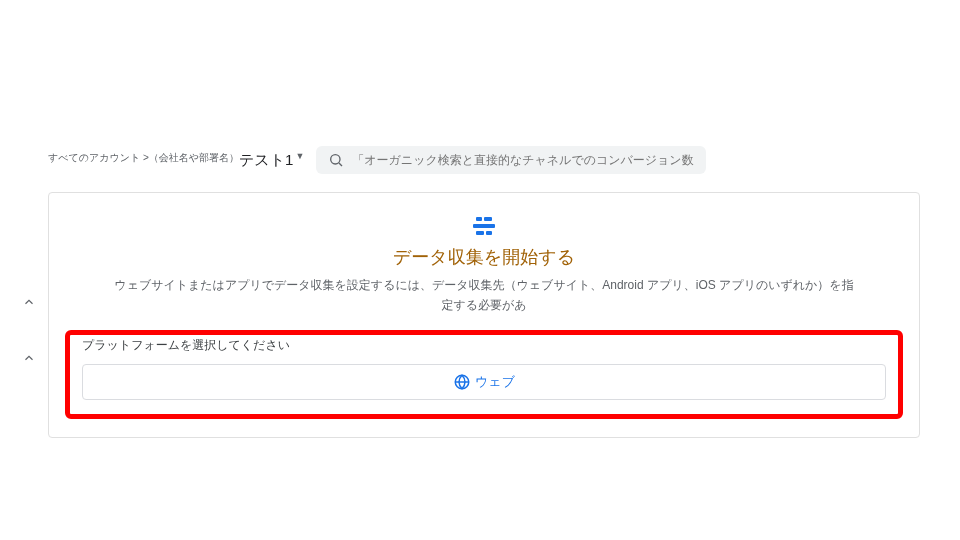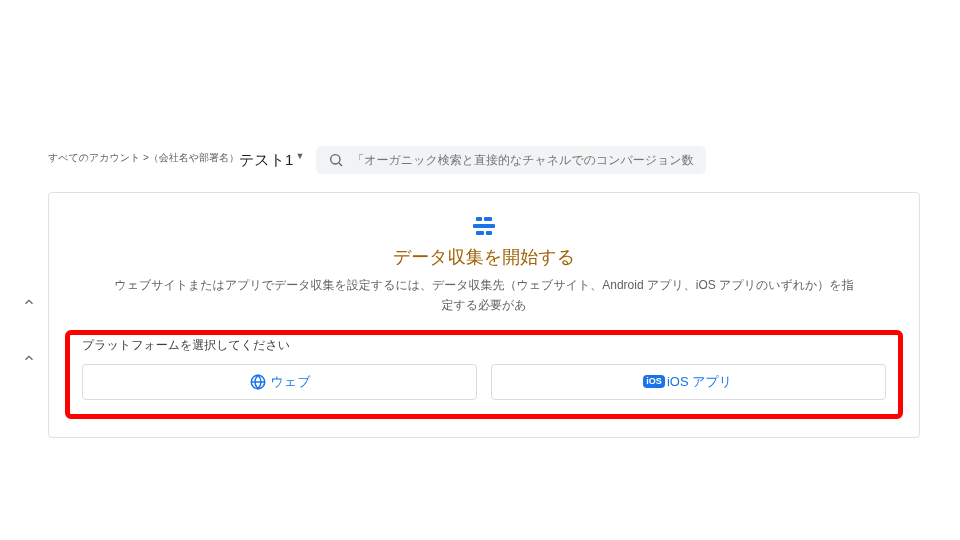--- a/index.html
+++ b/index.html
@@ -211,22 +211,16 @@
           <svg width="18" height="18" viewBox="0 0 24 24" fill="none" stroke="#1a73e8" stroke-width="2">
               <circle cx="12" cy="12" r="9"></circle>
               <path d="M3 12h18"></path>
               <path d="M12 3c2.5 2.5 4 5.5 4 9s-1.5 6.5-4 9c-2.5-2.5-4-5.5-4-9s1.5-6.5 4-9z"></path>
             </svg>
         </span>
         <span>ウェブ</span>
       </div>
 
 
-      <div class="platform-btn">
-        <span class="platform-icon">
-          <span class="ios-badge">iOS</span>
-        </span>
-        <span>iOS アプリ</span>
-      </div>
 
     </div>
   </div>
 </div>
 
 </body></html>

